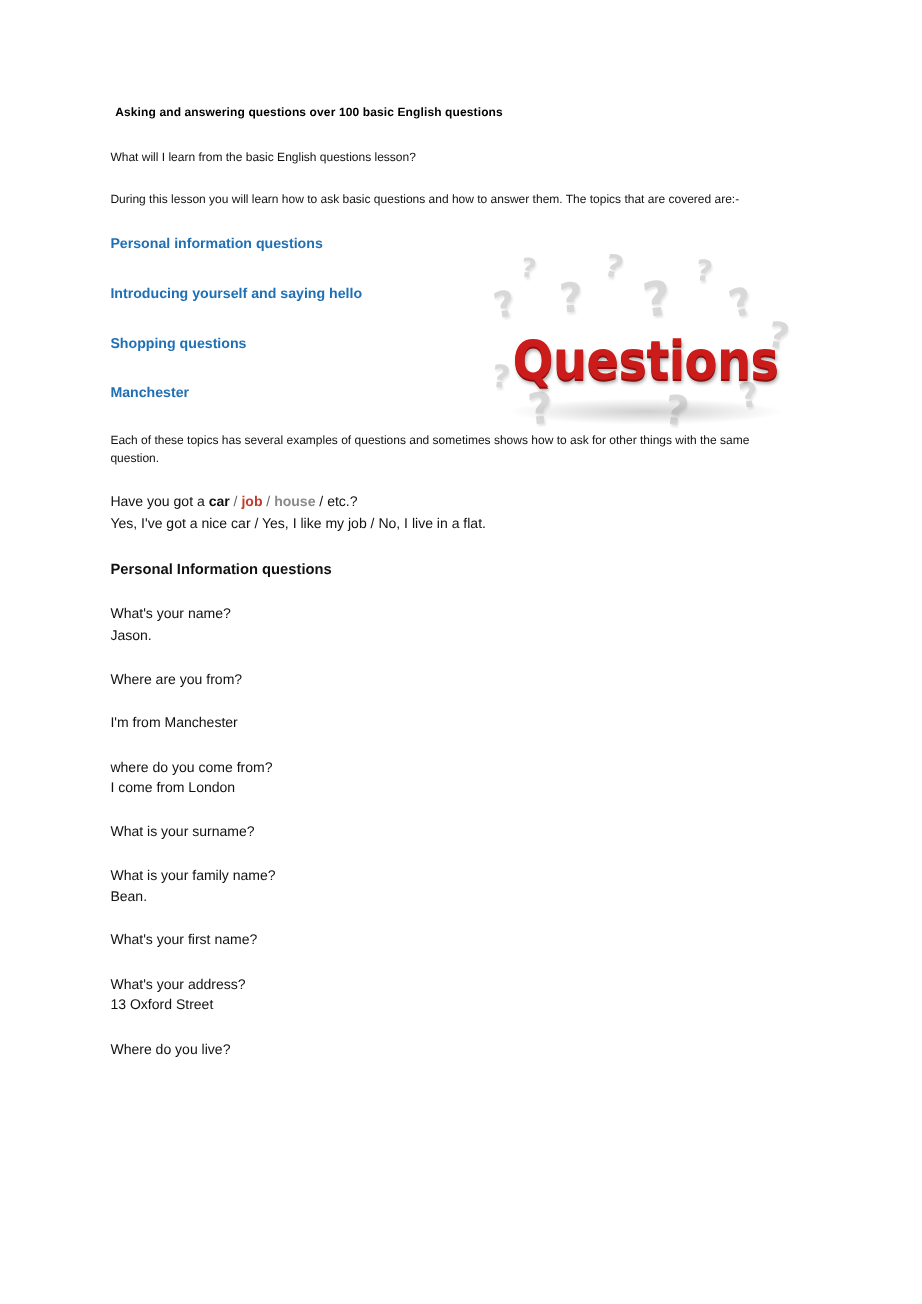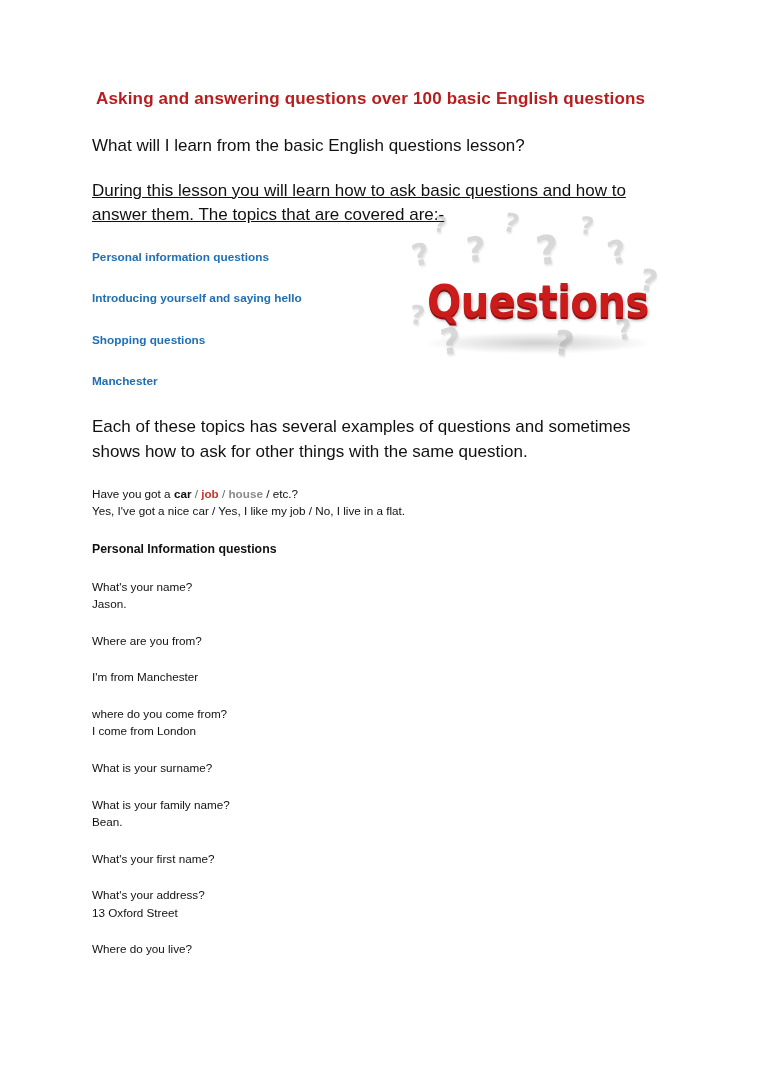--- a/index.html
+++ b/index.html
@@ -22,29 +22,29 @@
     height: 1087px;
     background: #ffffff;
   }
   .content {
     position: absolute;
     left: 92px;
     top: 88px;
     width: 576px;
   }
   h1.doc-title {
-    font-size: 17px;
-    font-weight: bold;
-    color: #b91c1c;
+    font-size: 10px;
+    font-weight: bold;
+    color: #000000;
     margin: 0 0 24px 4px;
     line-height: 1.3;
     letter-spacing: 0.01em;
   }
   p.para {
-    font-size: 17px;
+    font-size: 10px;
     line-height: 1.45;
     margin: 0 0 20px 0;
     color: #111111;
   }
   .topic {
     font-size: 11.8px;
     font-weight: bold;
     color: #1f6fb5;
     margin: 0 0 26px 0;
     line-height: 1.3;
@@ -147,21 +147,21 @@
     <div class="shadow-ground"></div>
     <div class="qword">Questions</div>
   </div>
 
   <div class="content">
 
     <h1 class="doc-title">Asking and answering questions over 100 basic English questions</h1>
 
     <p class="para">What will I learn from the basic English questions lesson?</p>
 
-    <p class="para text-col" style="width:570px;text-decoration:underline;">During this lesson you will learn how to ask basic questions and how to answer them. The topics that are covered are:-</p>
+    <p class="para text-col" style="width:570px;">During this lesson you will learn how to ask basic questions and how to answer them. The topics that are covered are:-</p>
 
     <div class="topics-block text-col">
       <div class="topic">Personal information questions</div>
       <div class="topic">Introducing yourself and saying hello</div>
       <div class="topic">Shopping questions</div>
       <div class="topic">Manchester</div>
     </div>
 
     <p class="para" style="width:572px;">Each of these topics has several examples of questions and sometimes shows how to ask for other things with the same question.</p>
 

